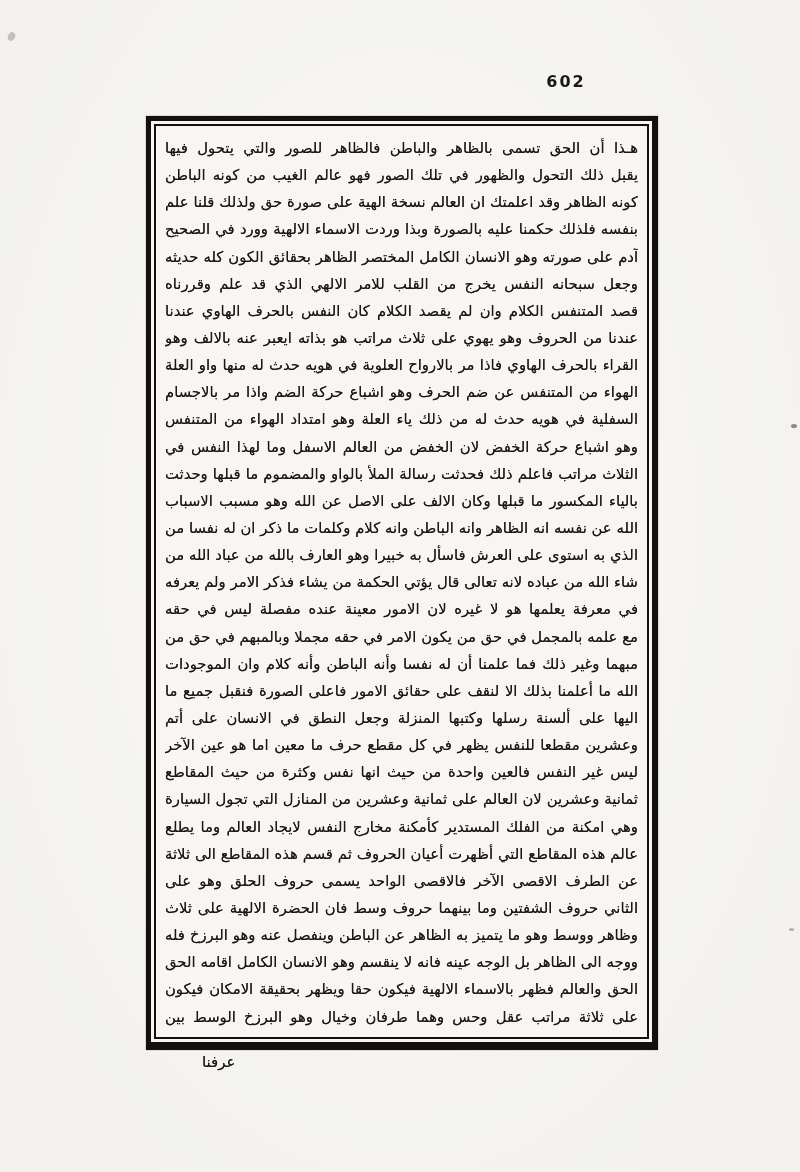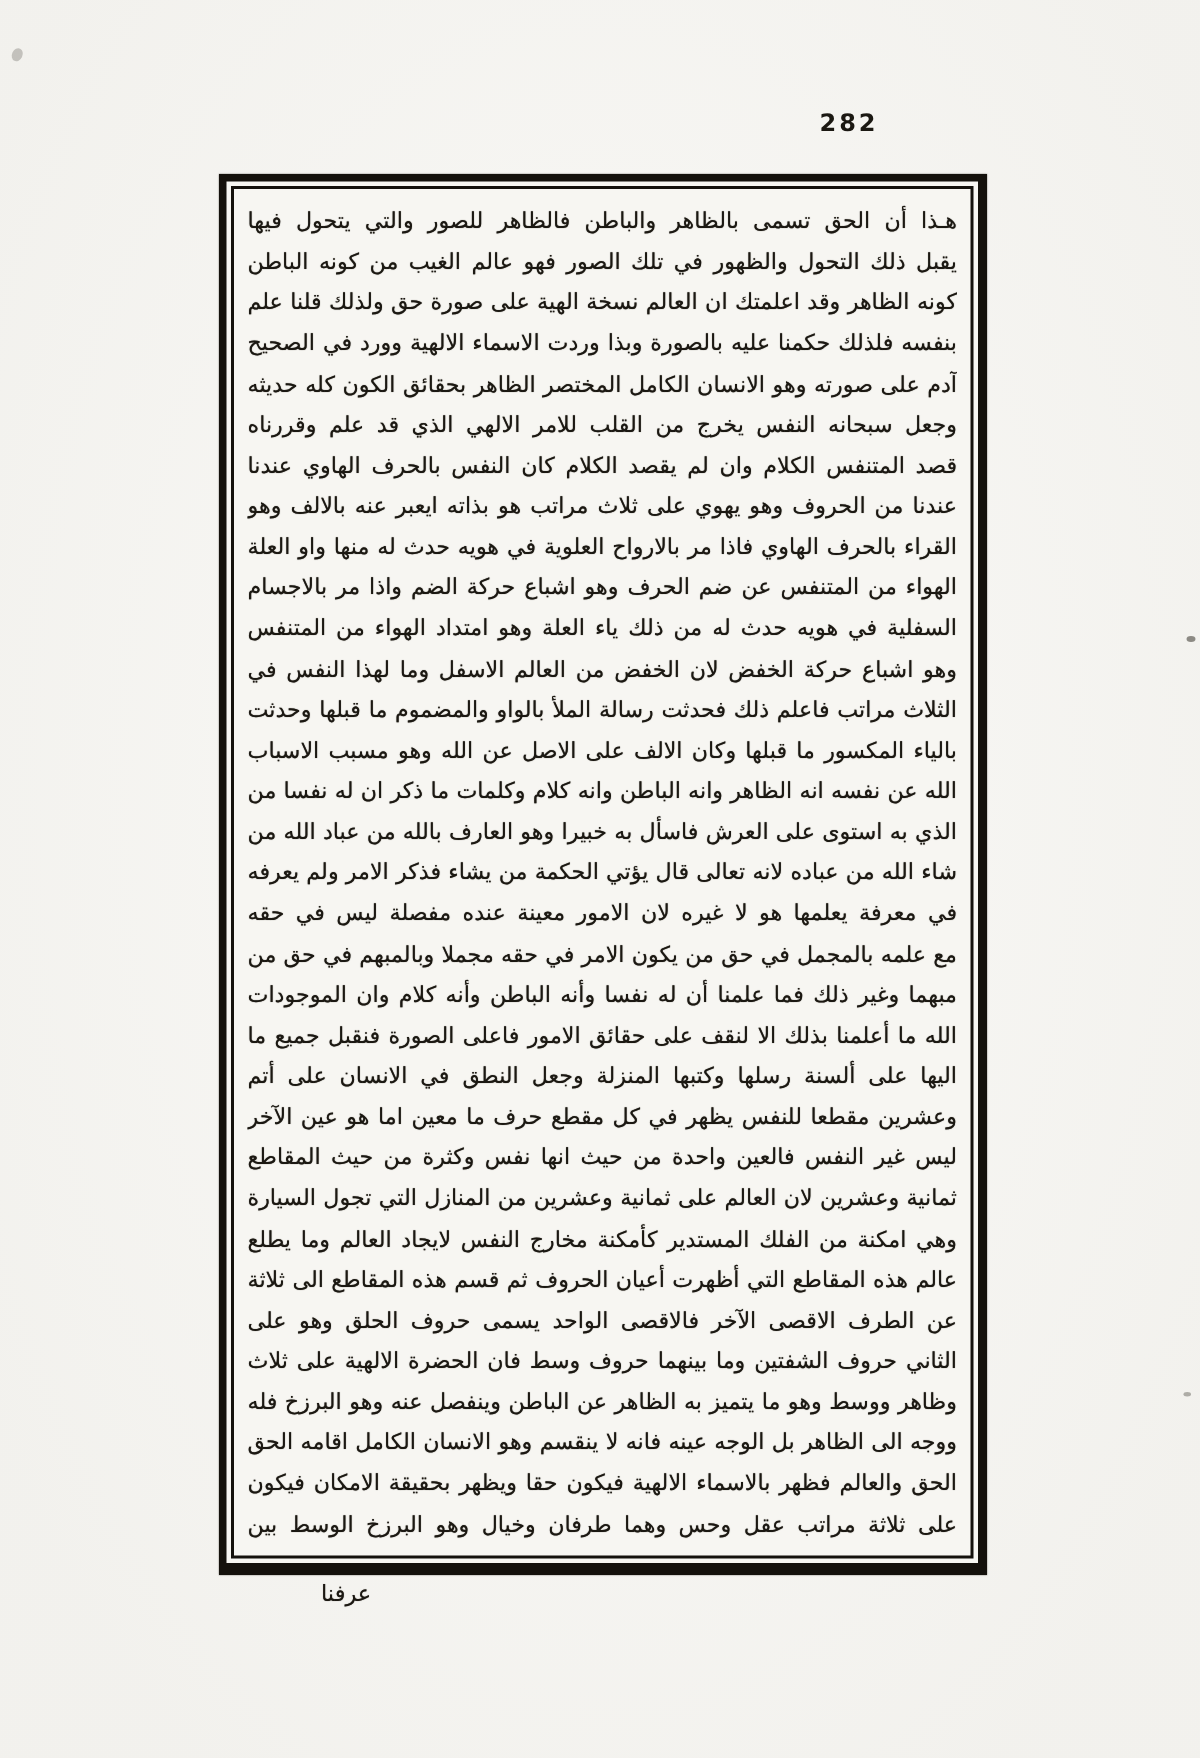--- a/index.html
+++ b/index.html
@@ -61,37 +61,37 @@
     line-height:27.15px;
     font-size:14.8px;
     text-align:justify;
     text-align-last:justify;
     overflow:hidden;
     white-space:normal;
     text-shadow:0 0 .6px rgba(25,20,12,.75);
   }
   .catchword{
     position:absolute;
-    left:214px;top:1053px;
+    left:202px;top:1053px;
     font-size:15px;
     direction:rtl;
     color:var(--ink);
     text-shadow:0 0 .5px rgba(25,20,12,.7);
   }
   .speck{position:absolute;background:#8a8880;border-radius:50%;}
   .speck-a{left:8px;top:32px;width:7px;height:9px;opacity:.45;transform:rotate(25deg);}
   .speck-b{left:791px;top:424px;width:6px;height:4px;opacity:.65;background:#55524a;}
   .speck-c{left:789px;top:928px;width:5px;height:3px;opacity:.5;background:#6a675f;}
 </style>
 </head>
 <body>
 
 <div class="scan">
 
-  <div class="page-number">282</div>
+  <div class="page-number">602</div>
 
   <div class="frame">
     <div class="frame-inner">
       <div class="text-body">
 
       <div class="line">هـذا أن الحق تسمى بالظاهر والباطن فالظاهر للصور والتي يتحول فيها والباطن للمعنى الذي</div>
           <div class="line">يقبل ذلك التحول والظهور في تلك الصور فهو عالم الغيب من كونه الباطن والشهادة من</div>
           <div class="line">كونه الظاهر وقد اعلمتك ان العالم نسخة الهية على صورة حق ولذلك قلنا علم الله بالاشياء علمه</div>
           <div class="line">بنفسه فلذلك حكمنا عليه بالصورة وبذا وردت الاسماء الالهية وورد في الصحيح أن الله خلق</div>
           <div class="line">آدم على صورته وهو الانسان الكامل المختصر الظاهر بحقائق الكون كله حديثه وقديمه</div>

